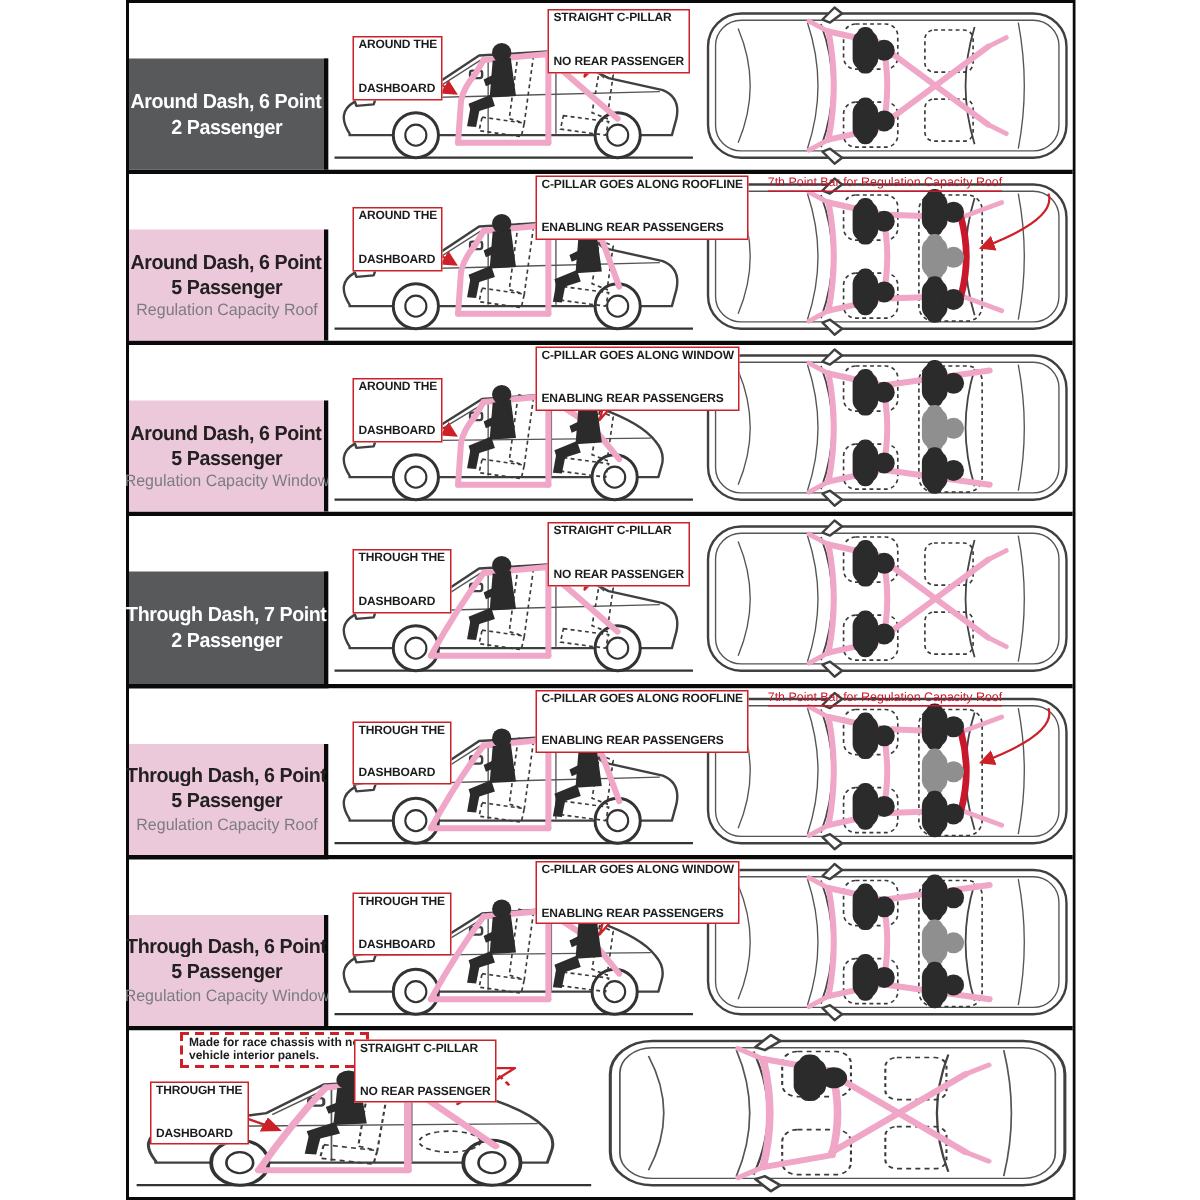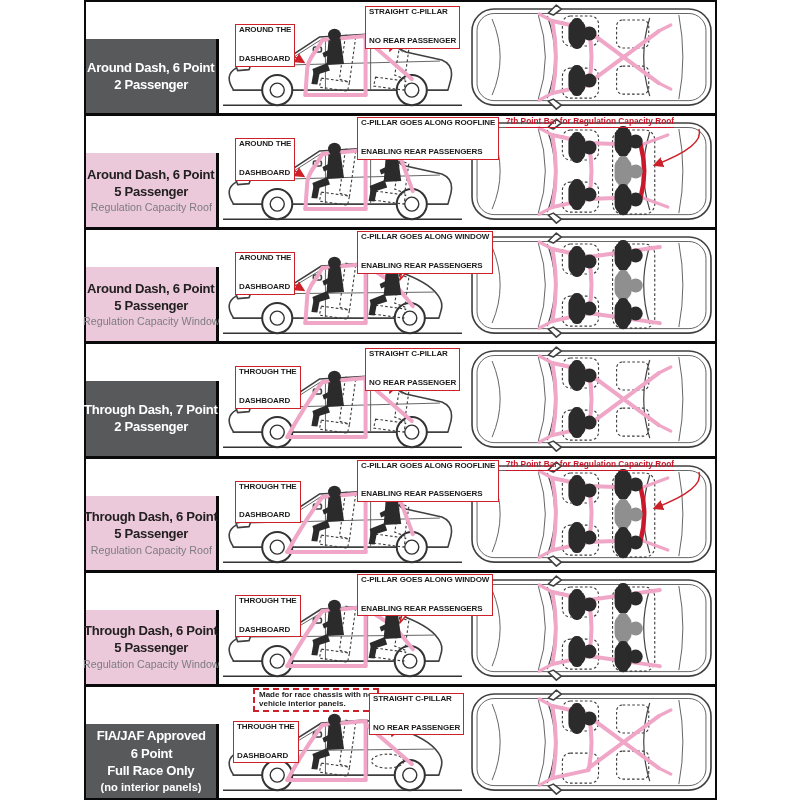--- a/index.html
+++ b/index.html
@@ -36,21 +36,21 @@
   .wedge{fill:#fff;stroke:#cc2128;stroke-width:1.5;stroke-linejoin:round;}
   .occ{fill:#2b2b2b;}
   .occ.light{fill:#8f8f8f;}
   
   .nbox{position:absolute;border:1.8px solid #cc2128;background:#fff;padding:1px 3px 2px;
     font-size:8px;font-weight:bold;line-height:1.1;color:#1c1c1c;white-space:nowrap;
     display:flex;flex-direction:column;letter-spacing:-0.1px;z-index:3;gap:20px;}
   .race-box{position:absolute;border:2px dashed #cc2128;background:#fff;padding:1px 4px;
     font-size:8px;font-weight:bold;line-height:1.12;color:#1c1c1c;white-space:nowrap;
     display:flex;flex-direction:column;z-index:3;}
-  .red-note{position:absolute;color:#c9182b;font-size:8.3px;font-weight:bold;text-align:center;
+  .red-note{position:absolute;color:#c9182b;font-size:8.3px;font-weight:normal;text-align:center;
     white-space:nowrap;z-index:3;}
   .red-note span{border-bottom:1.4px solid #c9182b;padding-bottom:1px;}
 </style>
 </head>
 <body>
 
 <svg width="0" height="0" style="position:absolute" aria-hidden="true">
   <defs>
     <marker id="arrow" markerWidth="7" markerHeight="7" refX="5.5" refY="3.5" orient="auto">
       <path d="M0,0 L7,3.5 L0,7 Z" fill="#cc2128"></path>
@@ -420,26 +420,20 @@
         <span>DASHBOARD</span>
       </div>
       <div class="nbox" style="left:138px;top:1px">
         <span>C-PILLAR GOES ALONG WINDOW</span>
         <span>ENABLING REAR PASSENGERS</span>
       </div>
     </div>
   </div>
 
   <div class="row">
-    <div class="label gray">
-      <div class="t">FIA/JAF Approved</div>
-      <div class="t">6 Point</div>
-      <div class="t">Full Race Only</div>
-      <div class="sub">(no interior panels)</div>
-    </div>
     <div class="content">
       <svg class="scene" viewBox="0 0 494 111" preserveAspectRatio="none">
         <g>
           <use href="#car-side-hatch"></use>
           <path class="dsh" d="M126,33 L136,36 L130,80 L120,77 Z"></path>
           <path class="dsh" d="M102,76 L130,80 L128,89 L100,85 Z"></path>
           <ellipse class="dsh" cx="168" cy="74" rx="16" ry="7"></ellipse>
           <path class="cg" d="M68,93 L146,93"></path>
           <path class="cg" d="M68,93 Q85,62 103,38"></path>
           <path class="cg" d="M103,38 L146,34 L146,93"></path>

